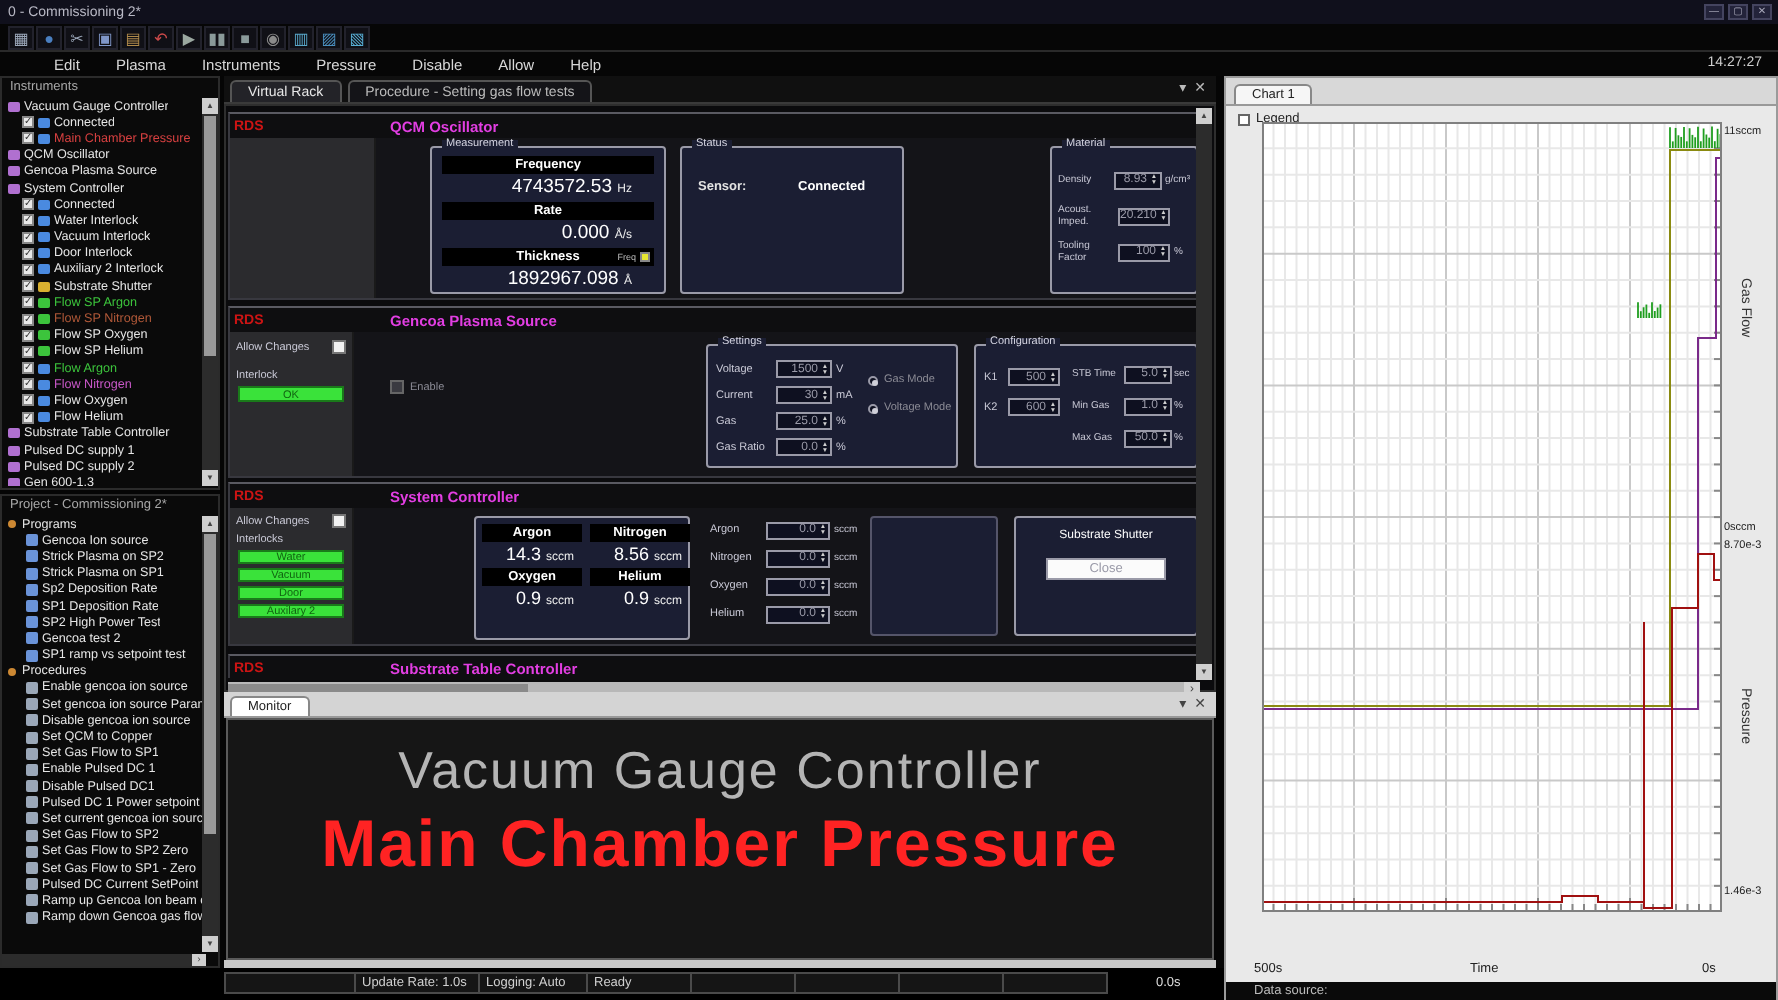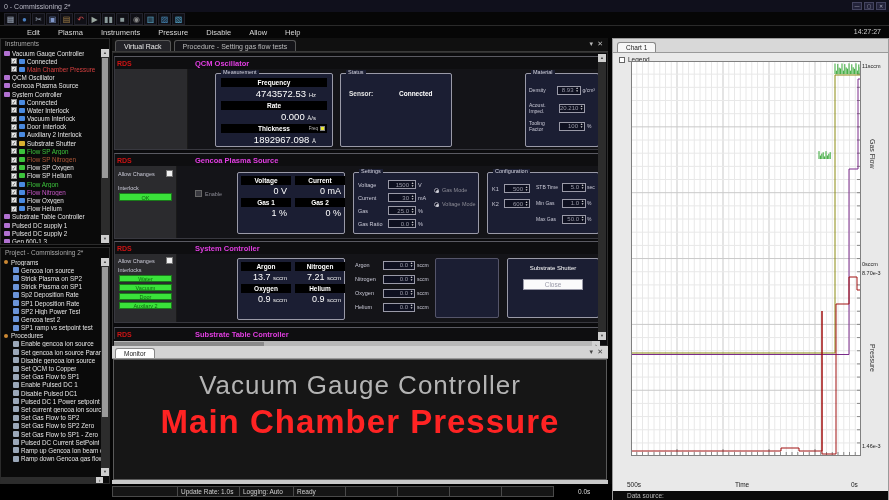--- a/index.html
+++ b/index.html
@@ -484,41 +484,20 @@
             <span class="chk"></span>
           </div>
           <div class="flabel" style="padding-left:3px;margin-top:8px;">Interlock</div>
           <div class="gbtn" style="margin:2px 4px;height:8px;line-height:8px;">OK</div>
         </div>
         <div style="position:absolute;left:80px;top:36px;display:flex;align-items:center;gap:3px;">
           <span class="chk dim"></span>
           <span class="dimlabel">Enable</span>
         </div>
 
-        <div class="group" style="left:122px;top:18px;width:108px;height:62px;">
-          <div style="display:grid;grid-template-columns:50px 50px;gap:1px 4px;padding:3px;">
-
-          <div class="rocell">
-              <div class="hbar" style="margin:0;">Voltage</div>
-              <div class="roval">0 V</div>
-            </div>
-              <div class="rocell">
-              <div class="hbar" style="margin:0;">Current</div>
-              <div class="roval">0 mA</div>
-            </div>
-              <div class="rocell">
-              <div class="hbar" style="margin:0;">Gas 1</div>
-              <div class="roval">1 %</div>
-            </div>
-              <div class="rocell">
-              <div class="hbar" style="margin:0;">Gas 2</div>
-              <div class="roval">0 %</div>
-            </div>
-            </div>
-        </div>
 
         <div class="group" style="left:238px;top:18px;width:126px;height:62px;">
           <div class="gtitle">Settings</div>
           <div style="padding:5px 0 0 4px;">
 
           <div class="sprow" style="height:13px;">
               <span class="flabel" style="width:30px;">Voltage</span>
               <span class="field" style="width:28px;">
                   <span class="fv">1500</span>
                   <span class="spnr"></span>
@@ -630,25 +609,25 @@
               <div class="gbtn" style="margin:2px 4px 0 4px;height:7px;line-height:7px;">Door</div>
               <div class="gbtn" style="margin:2px 4px 0 4px;height:7px;line-height:7px;">Auxilary 2</div>
             </div>
         </div>
 
         <div class="group" style="left:122px;top:16px;width:108px;height:62px;">
           <div style="display:grid;grid-template-columns:50px 50px;gap:1px 4px;padding:3px;">
 
           <div class="rocell">
               <div class="hbar" style="margin:0;">Argon</div>
-              <div class="roval"><span>13.7</span> <span class="u">sccm</span></div>
+              <div class="roval"><span>14.3</span> <span class="u">sccm</span></div>
             </div>
               <div class="rocell">
               <div class="hbar" style="margin:0;">Nitrogen</div>
-              <div class="roval"><span>7.21</span> <span class="u">sccm</span></div>
+              <div class="roval"><span>8.56</span> <span class="u">sccm</span></div>
             </div>
               <div class="rocell">
               <div class="hbar" style="margin:0;">Oxygen</div>
               <div class="roval"><span>0.9</span> <span class="u">sccm</span></div>
             </div>
               <div class="rocell">
               <div class="hbar" style="margin:0;">Helium</div>
               <div class="roval"><span>0.9</span> <span class="u">sccm</span></div>
             </div>
             </div>

